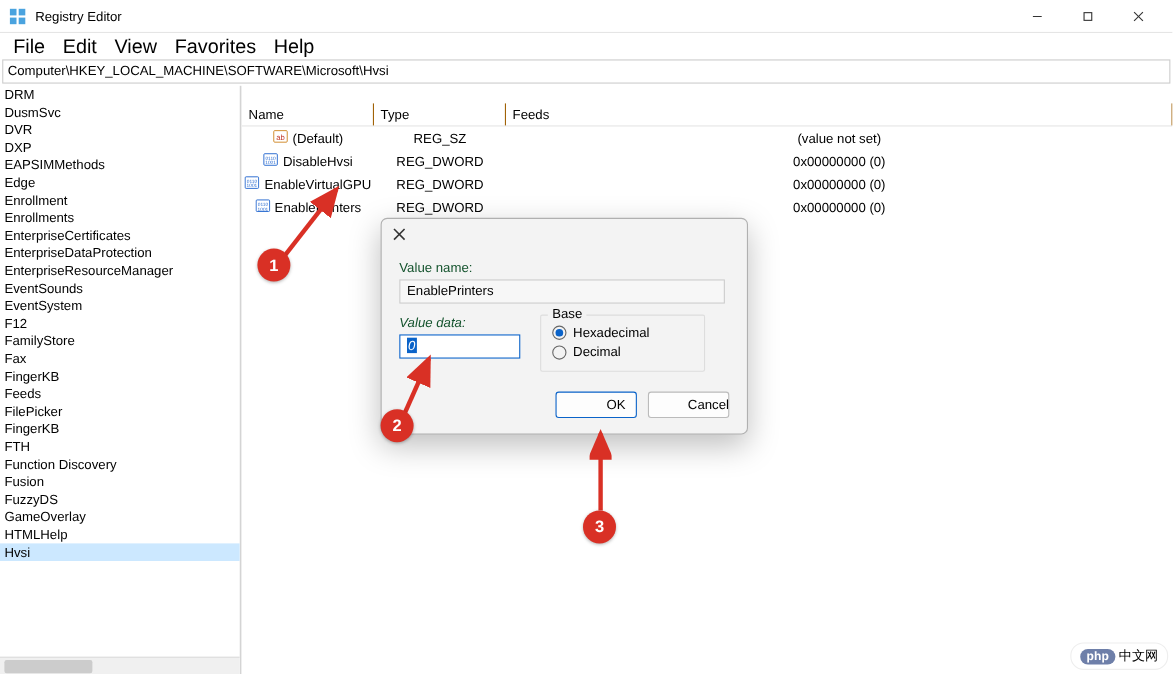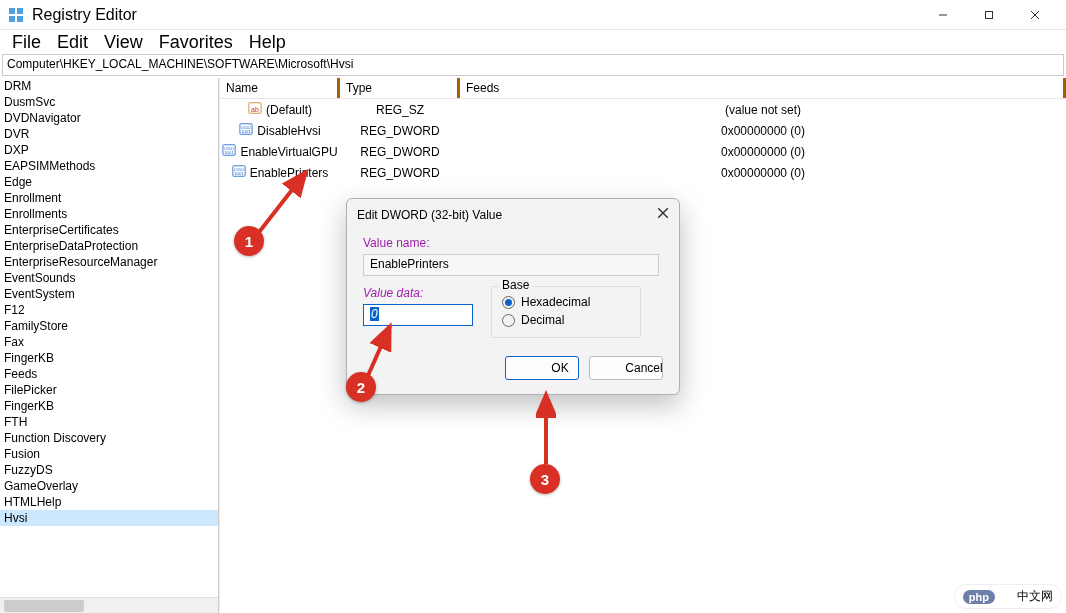--- a/index.html
+++ b/index.html
@@ -1,67 +1,67 @@
 <!DOCTYPE html>
 <html><head>
 <meta charset="utf-8">
 <style>
 * { box-sizing: border-box; margin: 0; padding: 0; font-family: "Segoe UI", Arial, sans-serif; }
 body { width: 1066px; height: 613px; background: #fff; overflow: hidden; position: relative; font-size: 12px; }
 
 .titlebar { height: 30px; display: flex; align-items: center; padding: 0 8px; border-bottom: 1px solid #e5e5e5; }
 .titlebar .app-icon { width: 16px; height: 16px; margin-right: 8px; }
-.titlebar .title { flex: 1; font-size: 16px; }
+.titlebar .title { flex: 1; font-size: 12px; }
 .win-controls { display: flex; gap: 0; }
 .win-btn { width: 46px; height: 30px; display: flex; align-items: center; justify-content: center; color: #333; }
 .win-btn svg { width: 10px; height: 10px; }
 
 .menubar { height: 24px; display: flex; align-items: center; padding: 0 4px; }
 .menubar .menu-item { padding: 3px 8px; font-size: 18px; }
 
 .addrbar { height: 22px; border: 1px solid #ccc; margin: 0 2px 2px 2px; padding: 2px 4px; font-size: 12px; background: #fff; }
 
 .content { display: flex; height: calc(100% - 78px); }
 .tree-pane { width: 219px; border-right: 1px solid #ccc; overflow-y: auto; overflow-x: auto; position: relative; }
 .tree-node { padding: 1px 4px; font-size: 12px; white-space: nowrap; cursor: default; }
 .tree-node.selected { background: #cce8ff; }
 
 .list-pane { flex: 1; overflow: auto; position: relative; border-left: 1px solid #eee;}
 .list-header { display: flex; border-bottom: 1px solid #e5e5e5; background: #fff; position: sticky; top: 0; }
-.list-header .col { padding: 3px 6px; font-size: 12px; border-right: 3px solid #a16207; }
+.list-header .col { padding: 3px 6px; font-size: 12px; border-right: 1px solid #a16207; margin-top: 16px; }
 .col-name { width: 120px; }
 .col-type { width: 120px; }
 .col-data { flex: 1; }
 .list-row { display: flex; padding: 0; }
 .list-row .cell { padding: 2px 6px; font-size: 12px; display: flex; align-items: center; gap: 4px; justify-content: center; }
 .val-icon { width: 14px; height: 14px; flex-shrink: 0; }
 
 .dialog { position: absolute; left: 346px; top: 198px; width: 334px; background: #f3f3f3; border: 1px solid #b0b0b0; border-radius: 6px; box-shadow: 0 10px 28px rgba(0,0,0,0.25); }
 .dialog-titlebar { display: flex; align-items: center; padding: 8px 10px; }
 .dialog-titlebar .dlg-title { flex: 1; font-size: 12px; }
 .dialog-body { padding: 6px 16px 14px 16px; }
-.fld-label { font-size: 12px; margin-bottom: 4px; color: #a21caf; }
+.fld-label { font-size: 12px; margin-bottom: 4px; color: #14532d; }
 .ro-input { width: 296px; height: 22px; border: 1px solid #ccc; background: #f7f7f7; padding: 2px 6px; font-size: 12px; margin-bottom: 10px; }
 .value-row { display: flex; gap: 18px; }
 .value-col { display: flex; flex-direction: column; font-style: italic; }
 .value-input { width: 110px; height: 22px; border: 1px solid #0a63c9; background: #fff; padding: 2px 6px; font-size: 12px; outline: none; }
 .value-input .sel { background: #0a63c9; color:#fff; padding:0 1px;}
 .base-box { border: 1px solid #ddd; border-radius: 2px; padding: 6px 10px 8px 10px; position: relative; width: 150px; }
 .base-title { position: absolute; top: -9px; left: 6px; background: #f3f3f3; padding: 0 4px; font-size: 12px; }
 .radio-row { display: flex; align-items: center; gap: 6px; font-size: 12px; padding: 2px 0; }
 .radio { width: 13px; height: 13px; border-radius: 50%; border: 1px solid #666; display: inline-flex; align-items: center; justify-content: center; }
 .radio.checked::after { content:""; width:7px; height:7px; border-radius:50%; background:#0a63c9; }
 .dlg-buttons { display: flex; gap: 10px; justify-content: flex-end; margin-top: 18px; }
 .dlg-btn { width: 74px; height: 24px; border: 1px solid #bbb; background: #fdfdfd; border-radius: 3px; font-size: 12px; display:flex; align-items:center; justify-content:center;padding-left:36px;}
 .dlg-btn.primary { border: 1px solid #0a63c9; }
 
 .badge { position: absolute; width: 30px; height: 30px; background: #d93025; border-radius: 50%; color: #fff; font-weight: bold; display: flex; align-items: center; justify-content: center; font-size: 15px; box-shadow: 0 1px 3px rgba(0,0,0,.3); z-index: 50; }
 .arrow { position: absolute; z-index: 40; pointer-events:none; }
 
-.watermark { position: absolute; right: 4px; bottom: 4px; display:flex; align-items:center; gap:22px; background: rgba(255,255,255,0.85); padding: 3px 8px; border-radius: 12px; font-size: 12px; border:1px solid #eee;}
+.watermark { position: absolute; right: 4px; bottom: 4px; display:flex; align-items:center; gap:3px; background: rgba(255,255,255,0.85); padding: 3px 8px; border-radius: 12px; font-size: 12px; border:1px solid #eee;}
 .php-pill { background:#6e7fa9; color:#fff; padding:1px 6px; border-radius:8px; font-size:11px; font-weight:bold;}
 
 .scrollbar-track { position:absolute; bottom:0; left:0; right:0; height:16px; background:#f0f0f0; border-top:1px solid #ddd; display:flex; align-items:center;}
 .scrollbar-thumb { height:12px; width:80px; background:#ccc; border-radius:2px; margin-left:4px;}
 </style>
 </head>
 <body>
 
 <div class="titlebar">
   <span class="app-icon">
@@ -101,21 +101,20 @@
   <span class="menu-item">Help</span>
 </div>
 
 <div class="addrbar">Computer\HKEY_LOCAL_MACHINE\SOFTWARE\Microsoft\Hvsi</div>
 
 <div class="content">
   <div class="tree-pane" id="tree-pane">
 
      <div class="tree-node">DRM</div>
       <div class="tree-node">DusmSvc</div>
-      <div class="tree-node">DVDNavigator</div>
       <div class="tree-node">DVR</div>
       <div class="tree-node">DXP</div>
       <div class="tree-node">EAPSIMMethods</div>
       <div class="tree-node">Edge</div>
       <div class="tree-node">Enrollment</div>
       <div class="tree-node">Enrollments</div>
       <div class="tree-node">EnterpriseCertificates</div>
       <div class="tree-node">EnterpriseDataProtection</div>
       <div class="tree-node">EnterpriseResourceManager</div>
       <div class="tree-node">EventSounds</div>
@@ -191,21 +190,20 @@
           </div>
           <div class="cell col-type">REG_DWORD</div>
           <div class="cell col-data">0x00000000 (0)</div>
         </div>
       </div>
   </div>
 </div>
 
 <div class="dialog">
   <div class="dialog-titlebar">
-    <span class="dlg-title">Edit DWORD (32-bit) Value</span>
     <span><svg width="12" height="12" viewBox="0 0 10 10">
           <line x1="1" y1="1" x2="9" y2="9" stroke="#333" stroke-width="1.2"></line>
           <line x1="9" y1="1" x2="1" y2="9" stroke="#333" stroke-width="1.2"></line>
         </svg></span>
   </div>
   <div class="dialog-body">
     <div class="fld-label">Value name:</div>
     <div class="ro-input">EnablePrinters</div>
     <div class="value-row">
       <div class="value-col">

